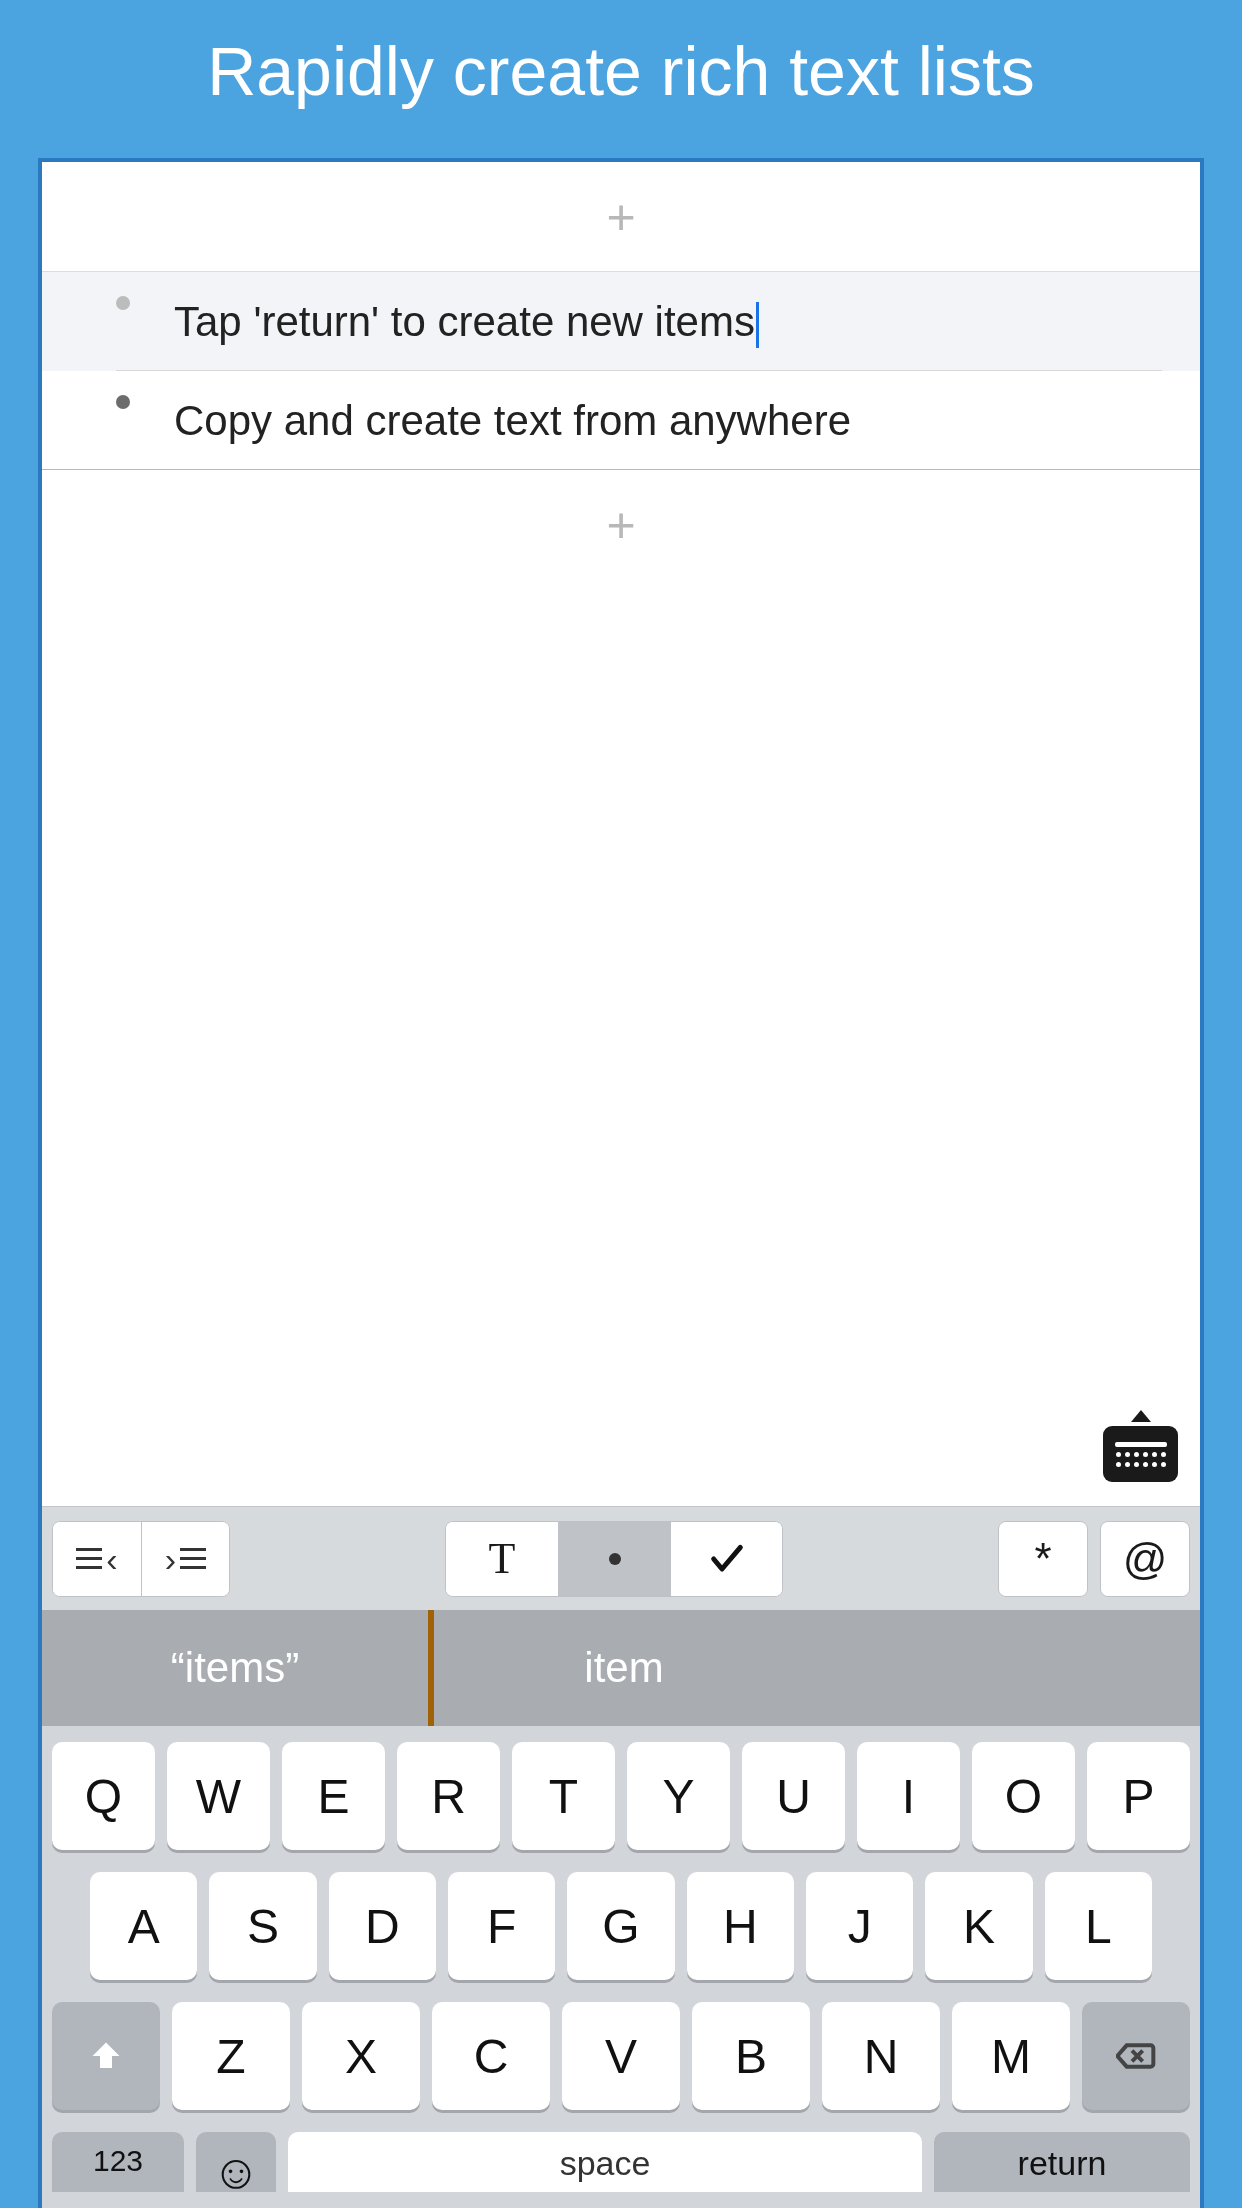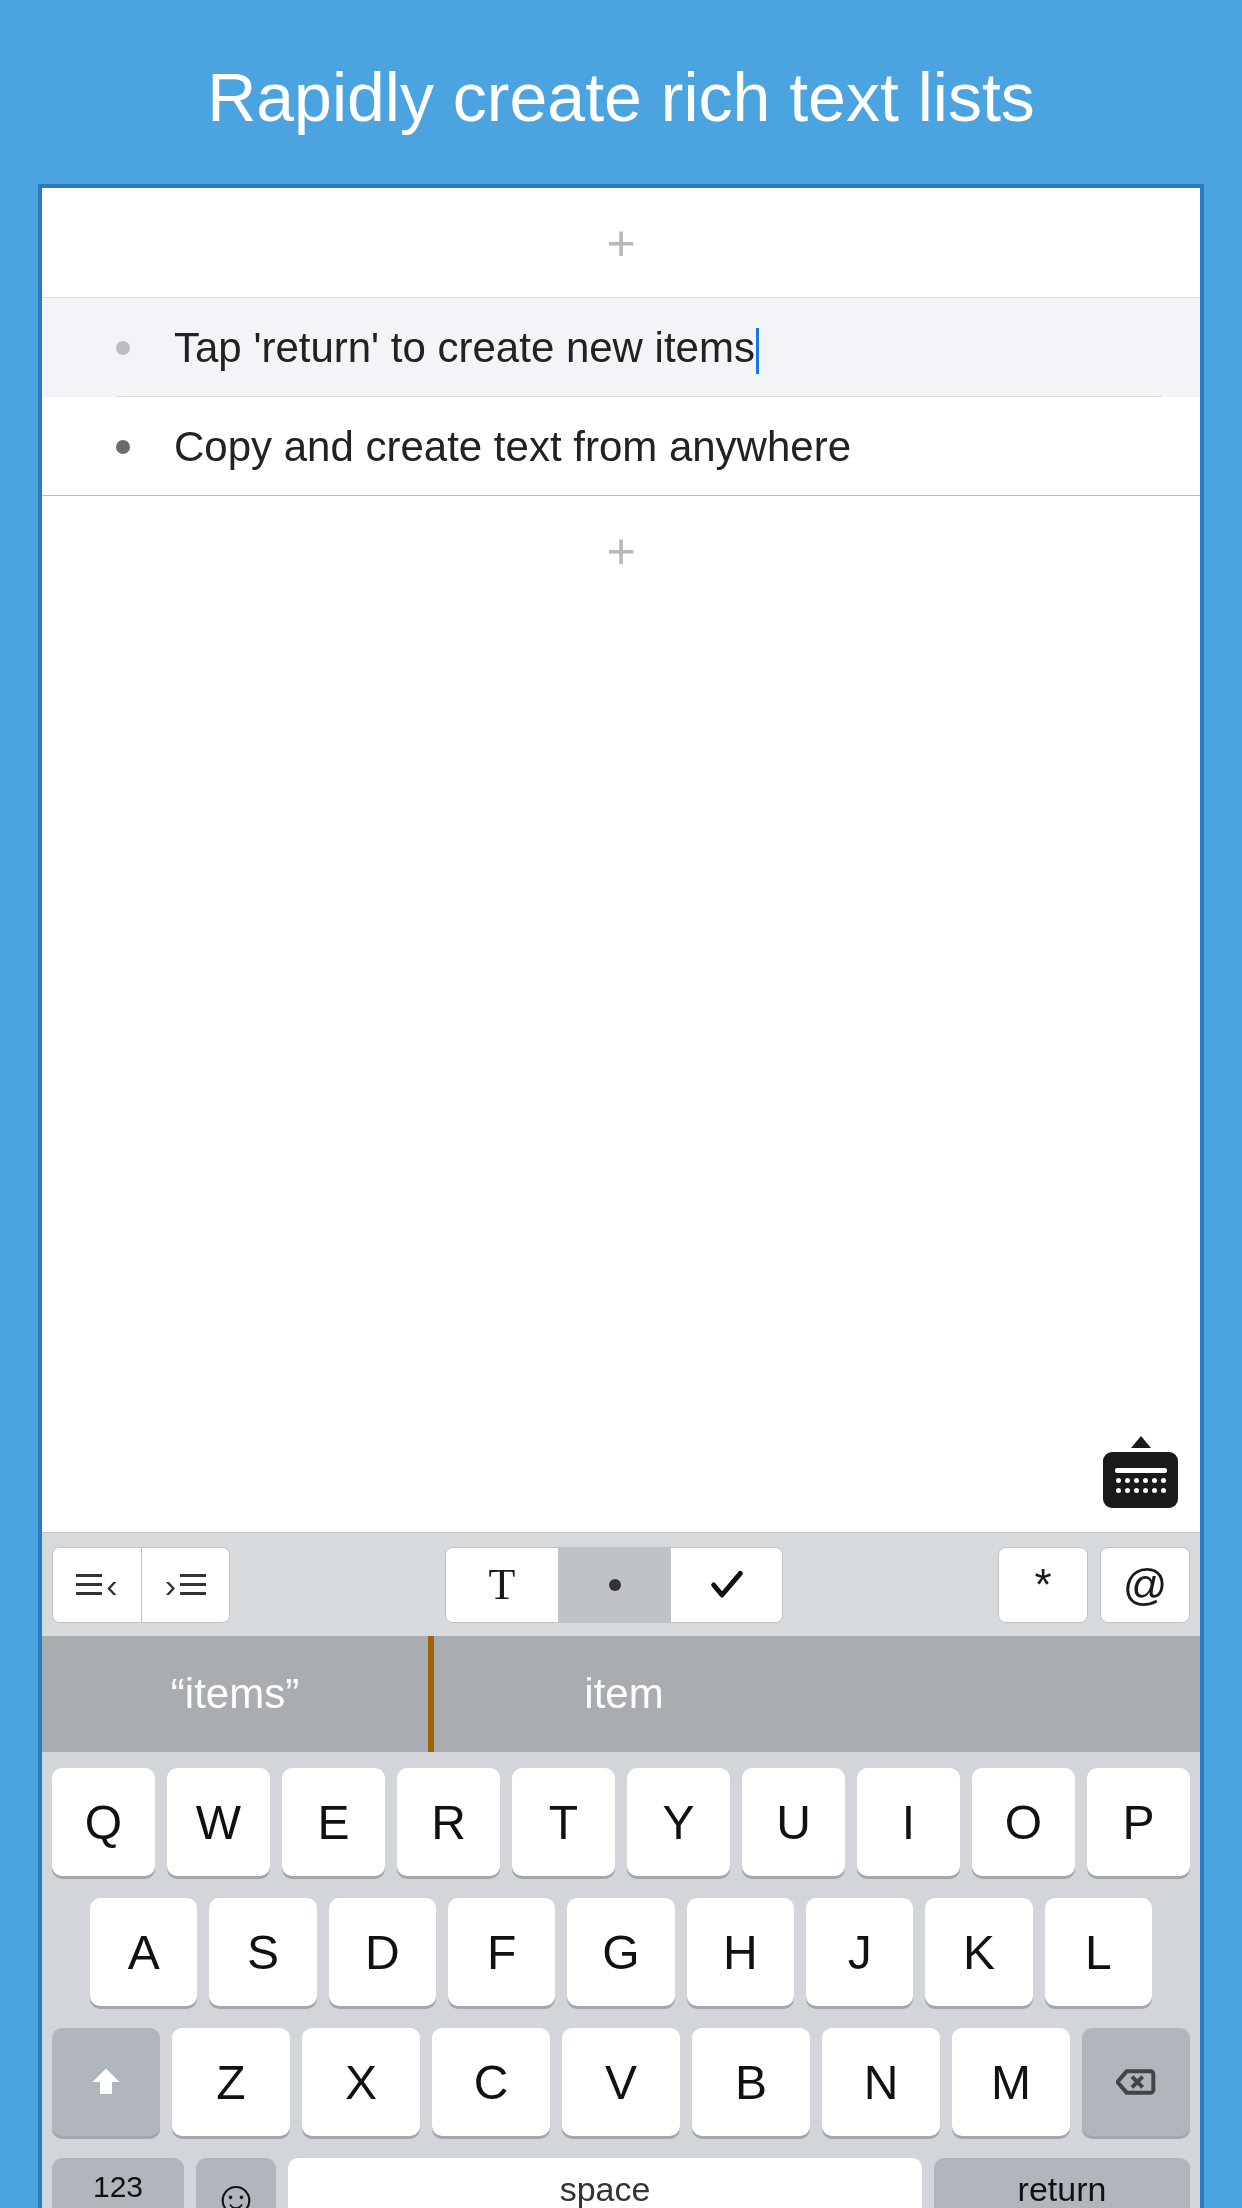--- a/index.html
+++ b/index.html
@@ -9,21 +9,21 @@
   height: 2208px;
   background: #4ba3e0;
   overflow: hidden;
 }
 
 .promo-title {
   color: #fff;
   font-size: 68px;
   font-weight: 300;
   text-align: center;
-  padding: 58px 40px 48px;
+  padding: 32px 40px 48px;
 }
 
 .device-frame {
   margin: 0 38px;
   border: 4px solid #2b7abf;
   background: #fff;
   height: 2060px;
   display: flex;
   flex-direction: column;
 }
@@ -41,21 +41,21 @@
   color: #b8b8b8;
   font-weight: 300;
 }
 
 .list {
   border-bottom: 1px solid #9cbfe2;
 }
 
 .item {
   display: flex;
-  align-items: center;
+  align-items: flex-start;
   padding: 24px 54px 22px 74px;
   position: relative;
 }
 
 .item.active {
   background: #f2f4f8;
 }
 
 .item:not(:last-child)::after {
   content: "";

